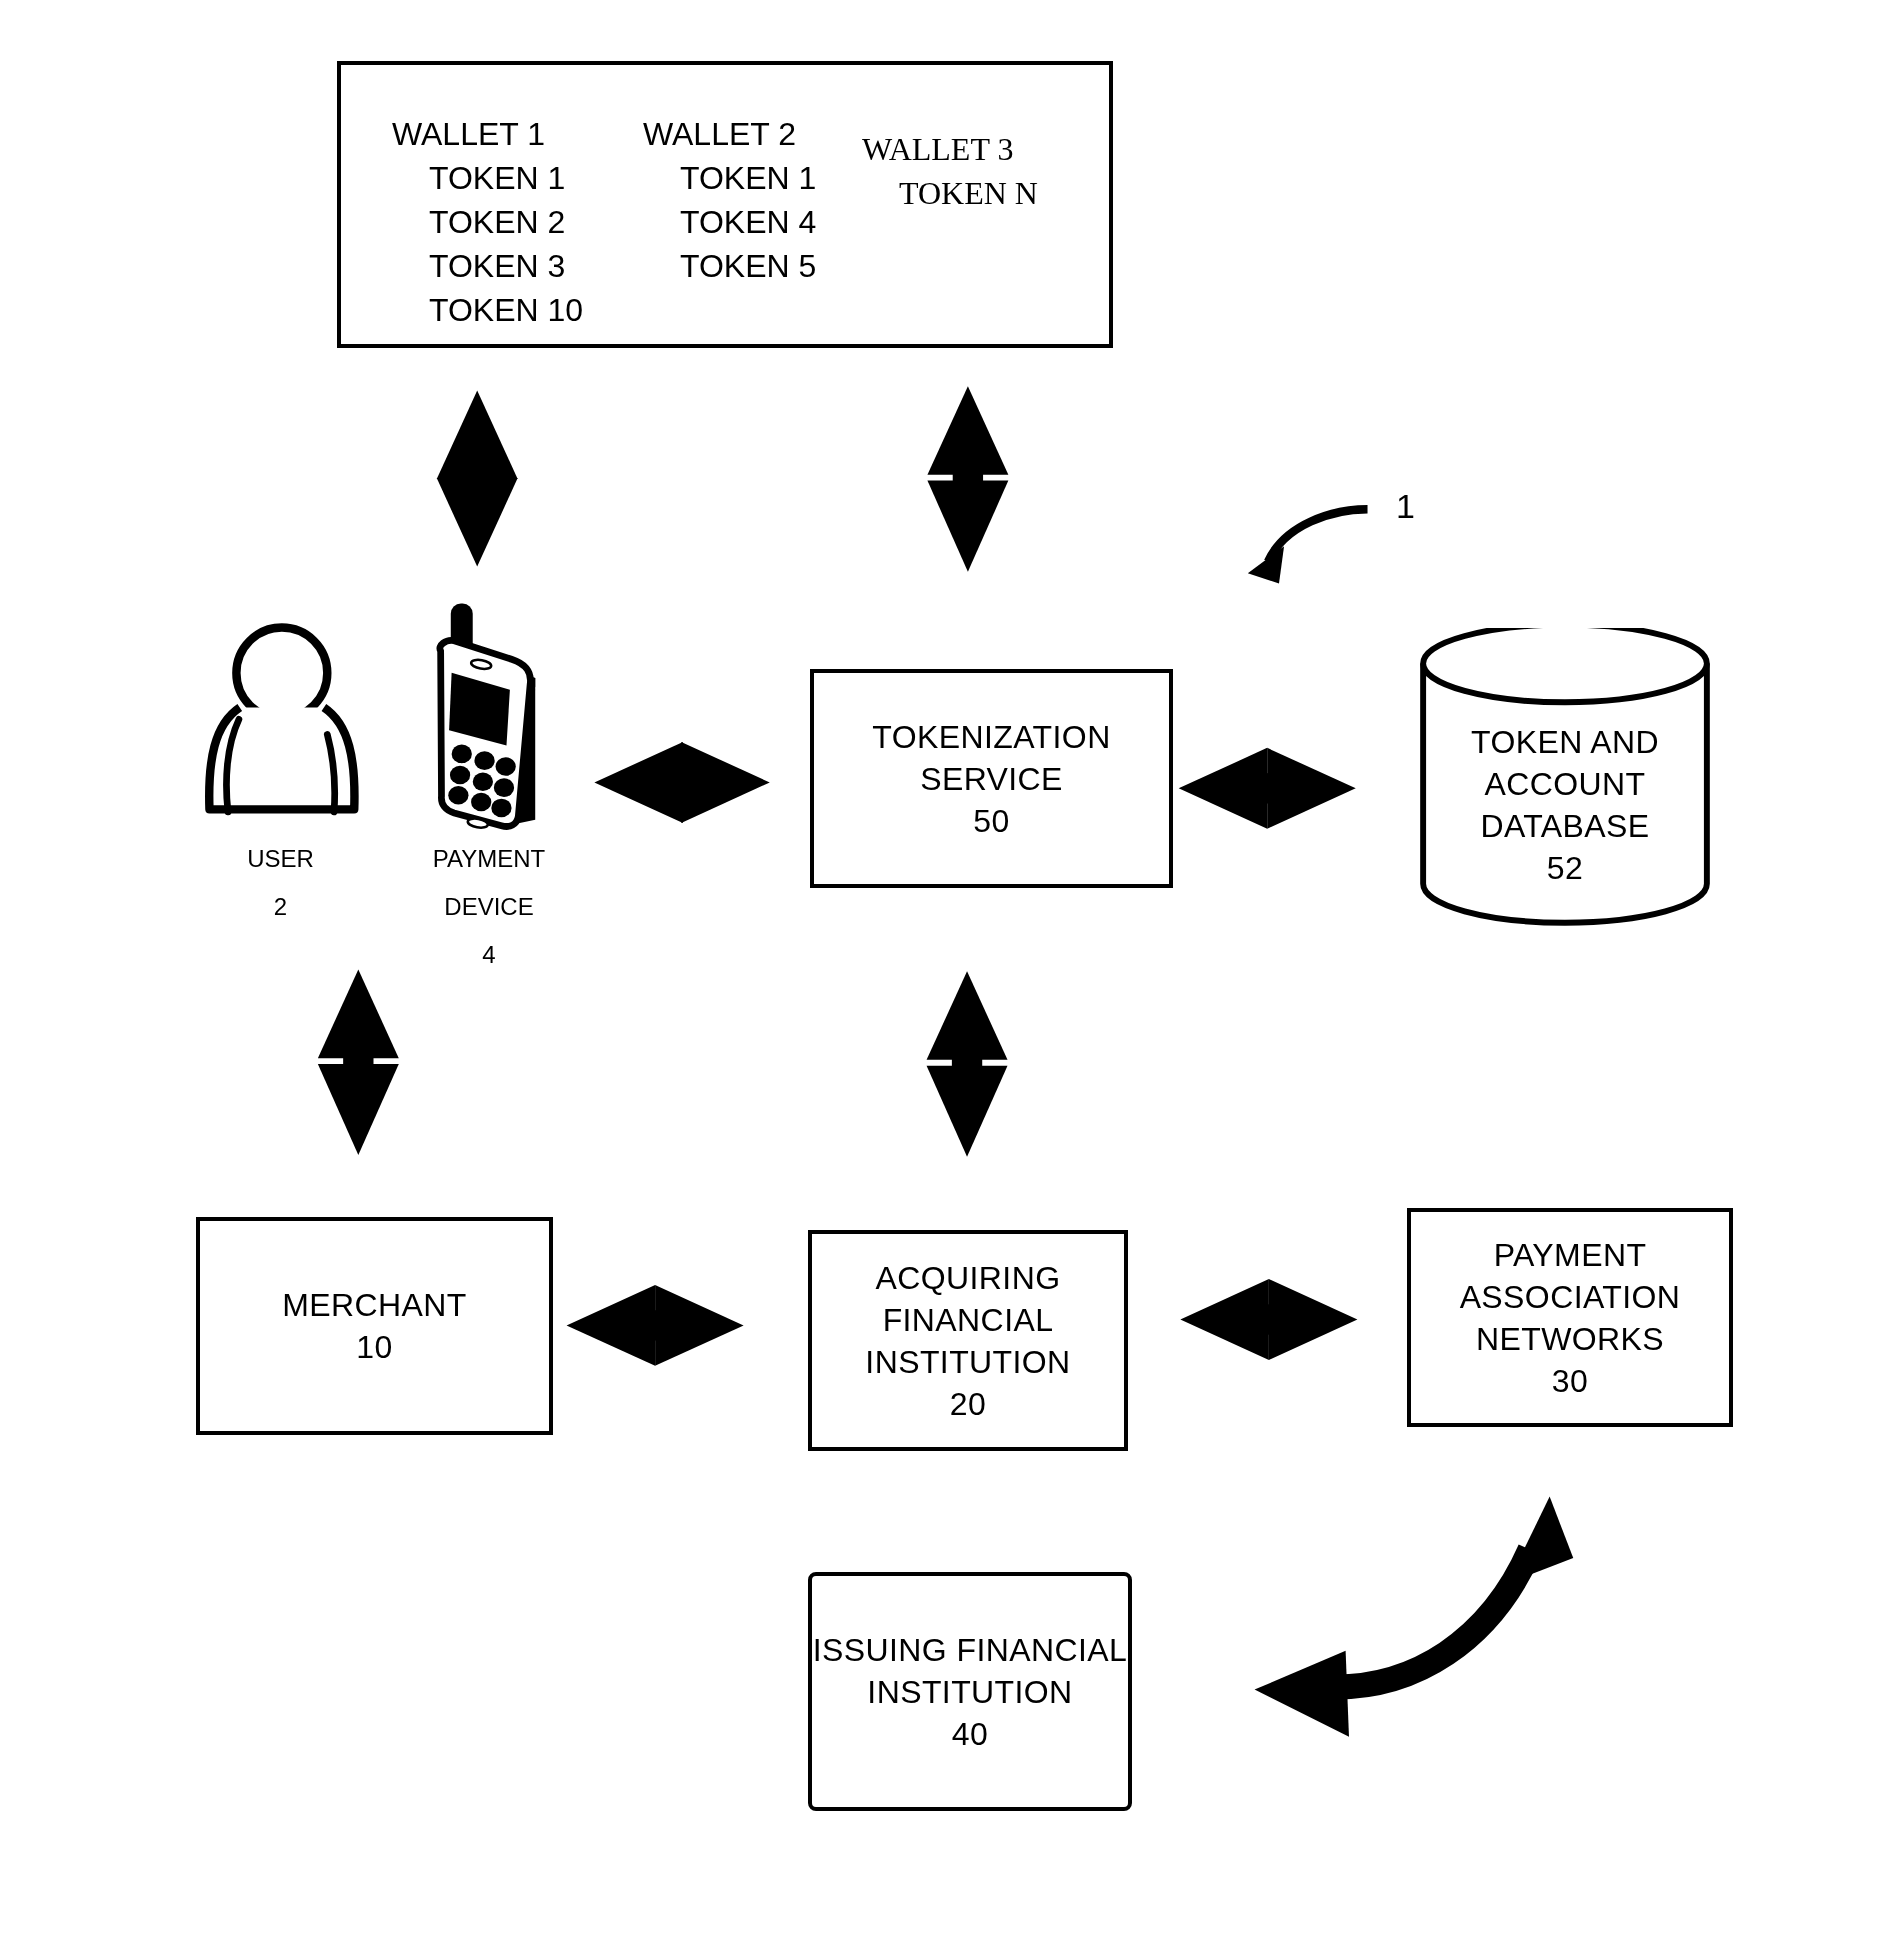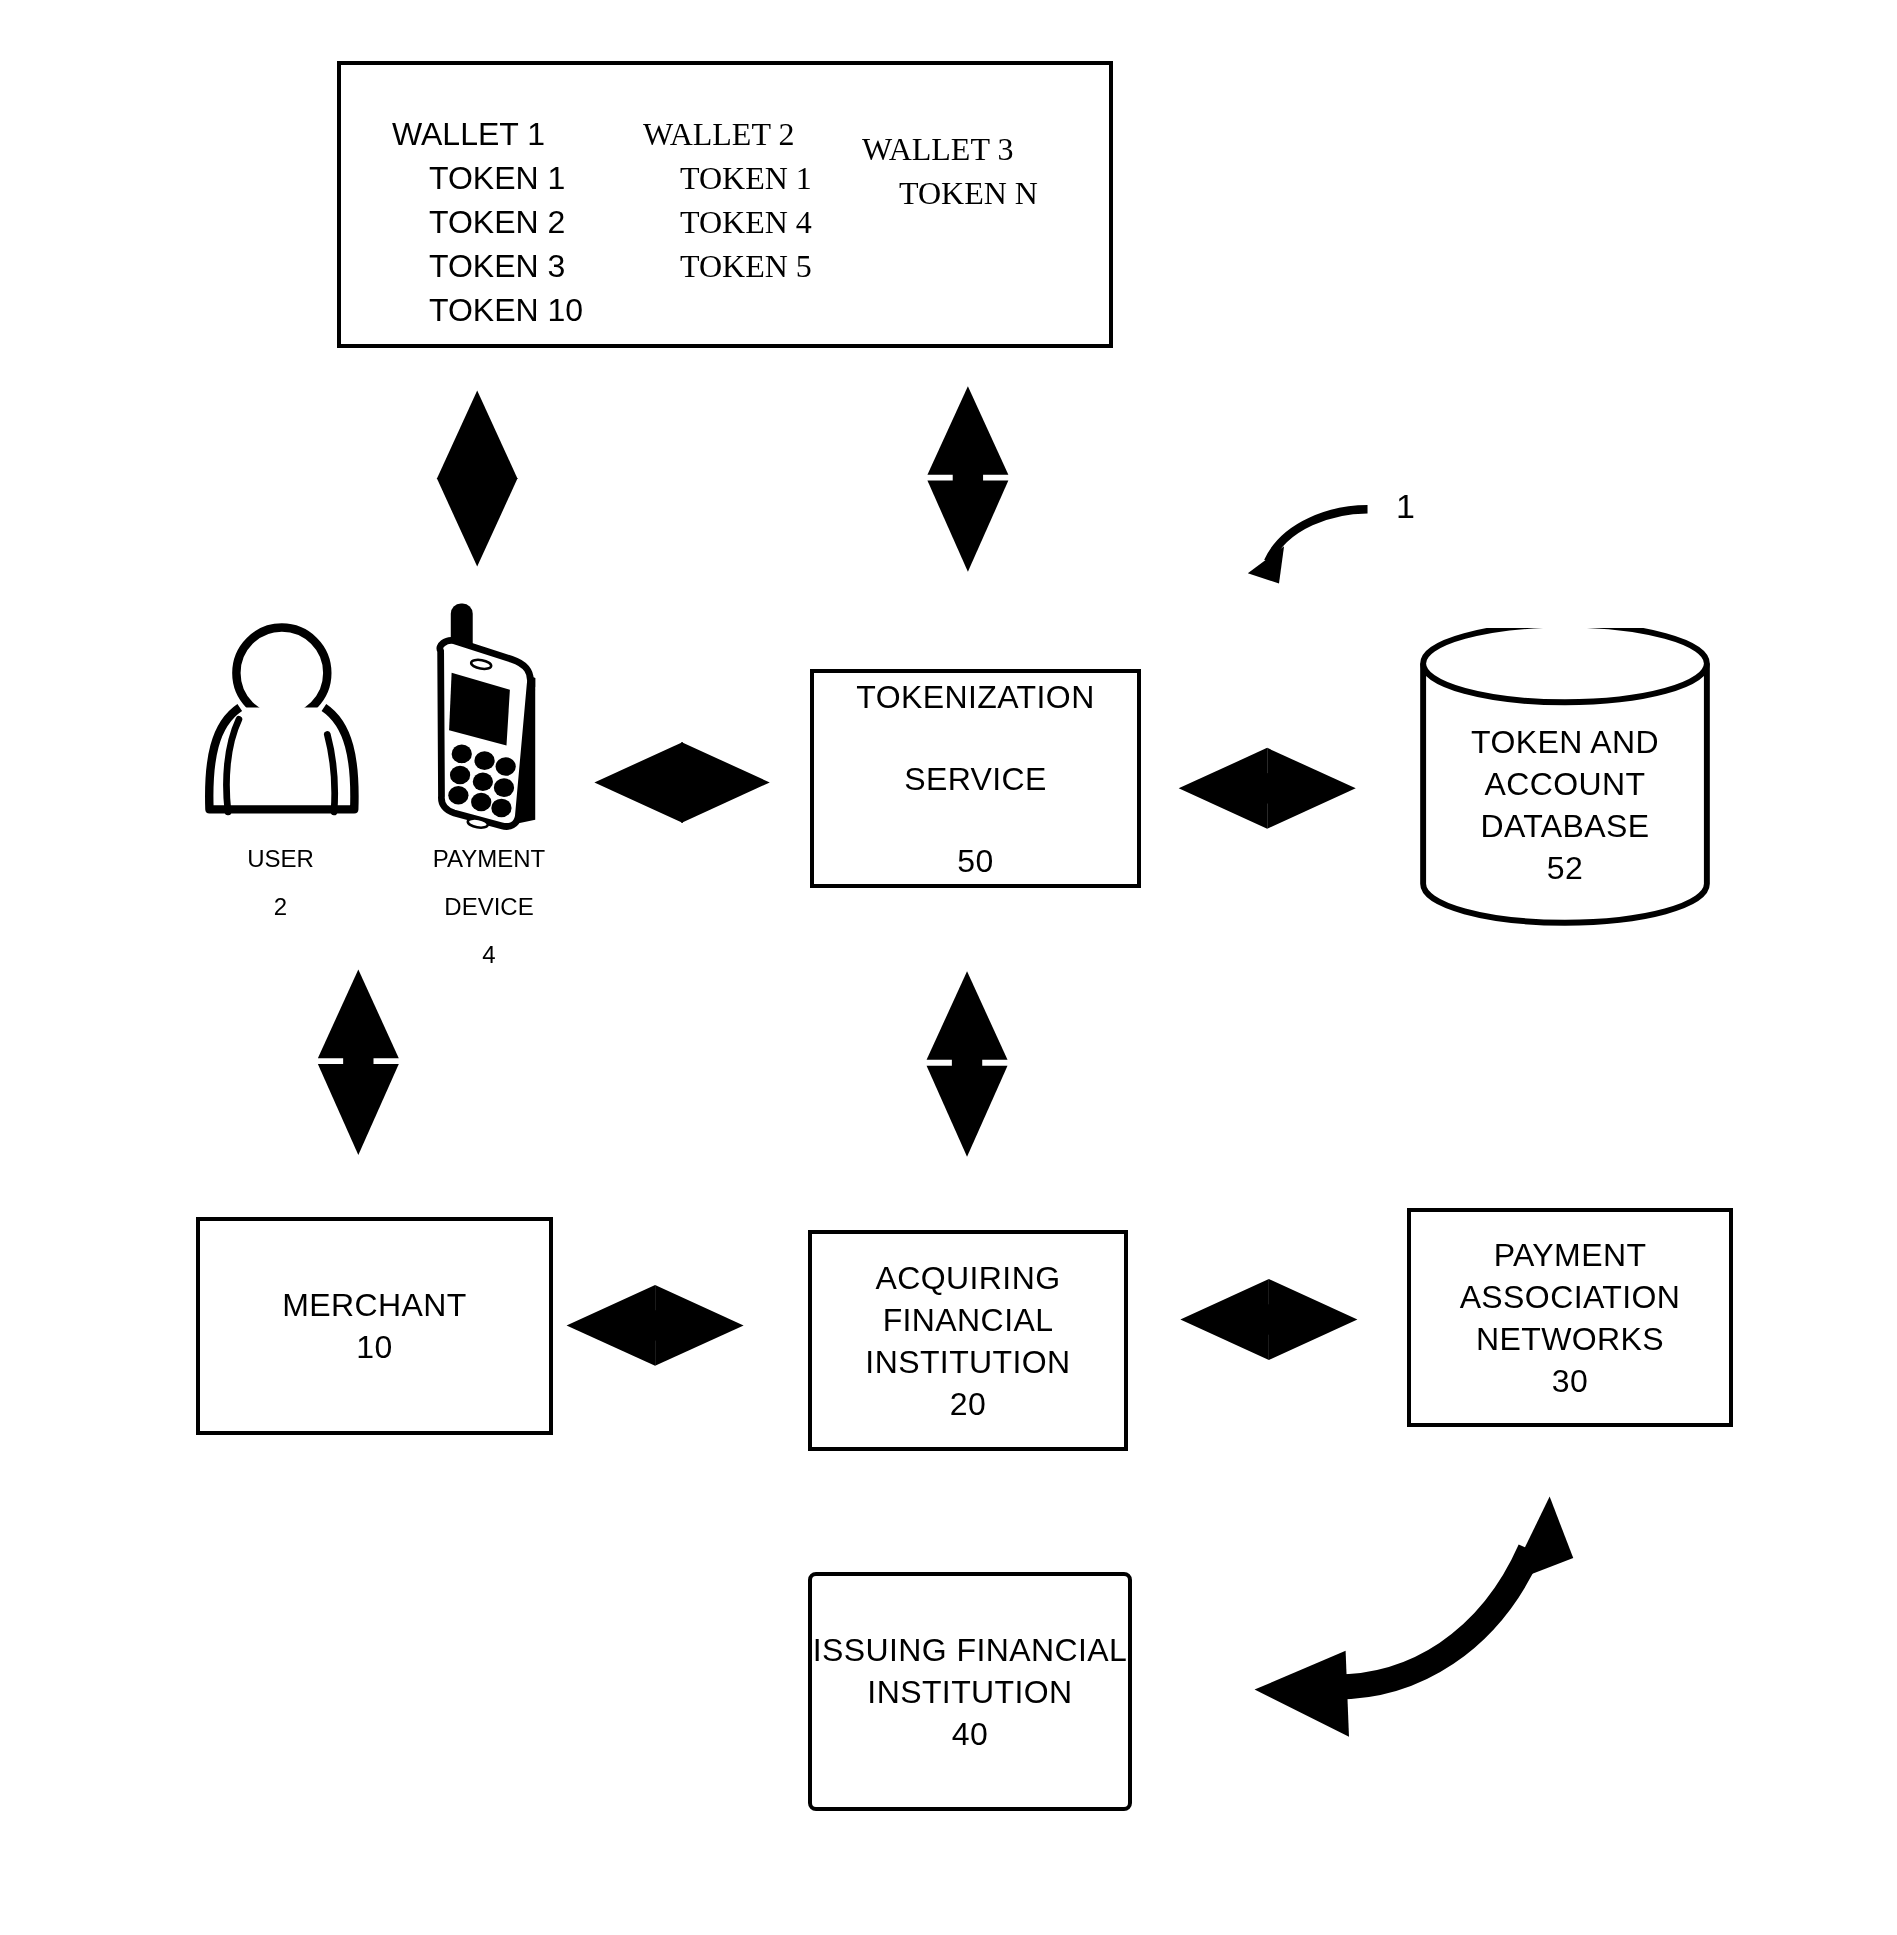--- a/index.html
+++ b/index.html
@@ -55,23 +55,22 @@
   .wallet-token {
     font-size: 32px;
     line-height: 44px;
     white-space: nowrap;
     padding-left: 37px;
   }
   
   #tokenization-box {
     left: 810px;
     top: 669px;
-    width: 331px;
+    width: 363px;
     height: 219px;
-    gap: 40px;
   }
   
   #merchant-box {
     left: 196px;
     top: 1217px;
     width: 357px;
     height: 218px;
   }
   #acquiring-box {
     left: 808px;
@@ -129,21 +128,21 @@
 
   <div class="box" id="wallet-box">
     <div class="wallet-col" style="left:51px; top:47px;">
       <div class="wallet-title">WALLET 1</div>
       <div class="wallet-token">TOKEN 1</div>
       <div class="wallet-token">TOKEN 2</div>
       <div class="wallet-token">TOKEN 3</div>
       <div class="wallet-token">TOKEN 10</div>
     </div>
 
-    <div class="wallet-col" style="left:302px; top:47px;font-family:Liberation Serif, serif;">
+    <div class="wallet-col" style="left:302px; top:47px;">
       <div class="wallet-title">WALLET 2</div>
       <div class="wallet-token">TOKEN 1</div>
       <div class="wallet-token">TOKEN 4</div>
       <div class="wallet-token">TOKEN 5</div>
     </div>
 
     <div class="wallet-col" style="left:521px; top:62px;font-family:Liberation Serif, serif;">
       <div class="wallet-title">WALLET 3</div>
       <div class="wallet-token">TOKEN N</div>
     </div>

